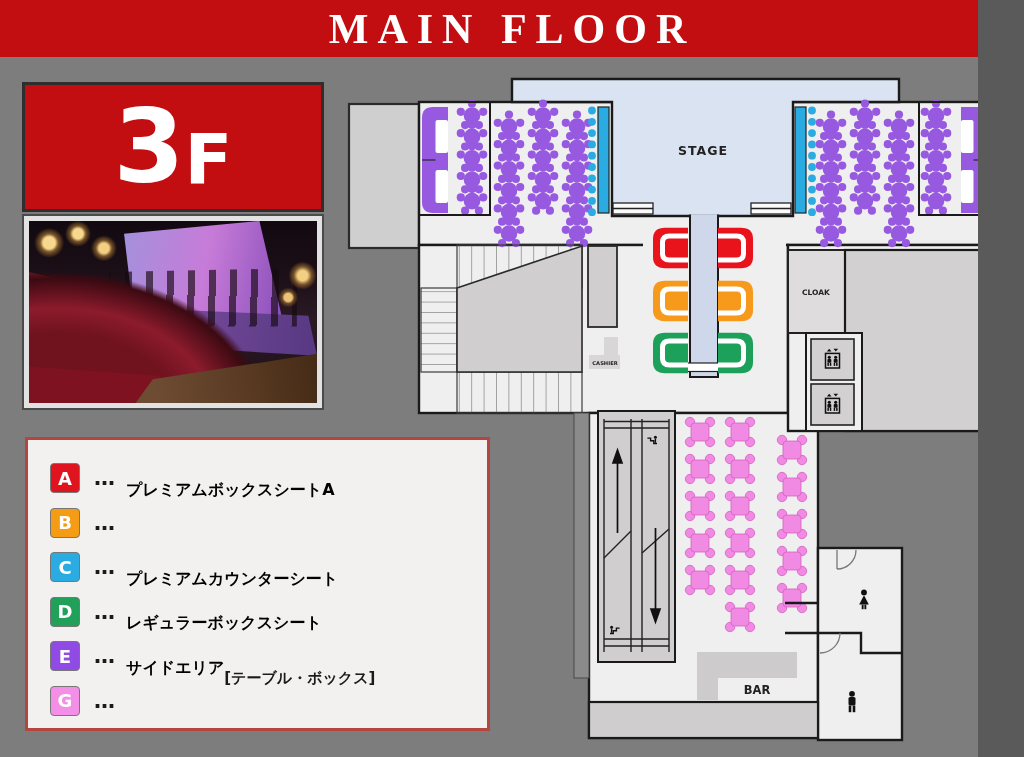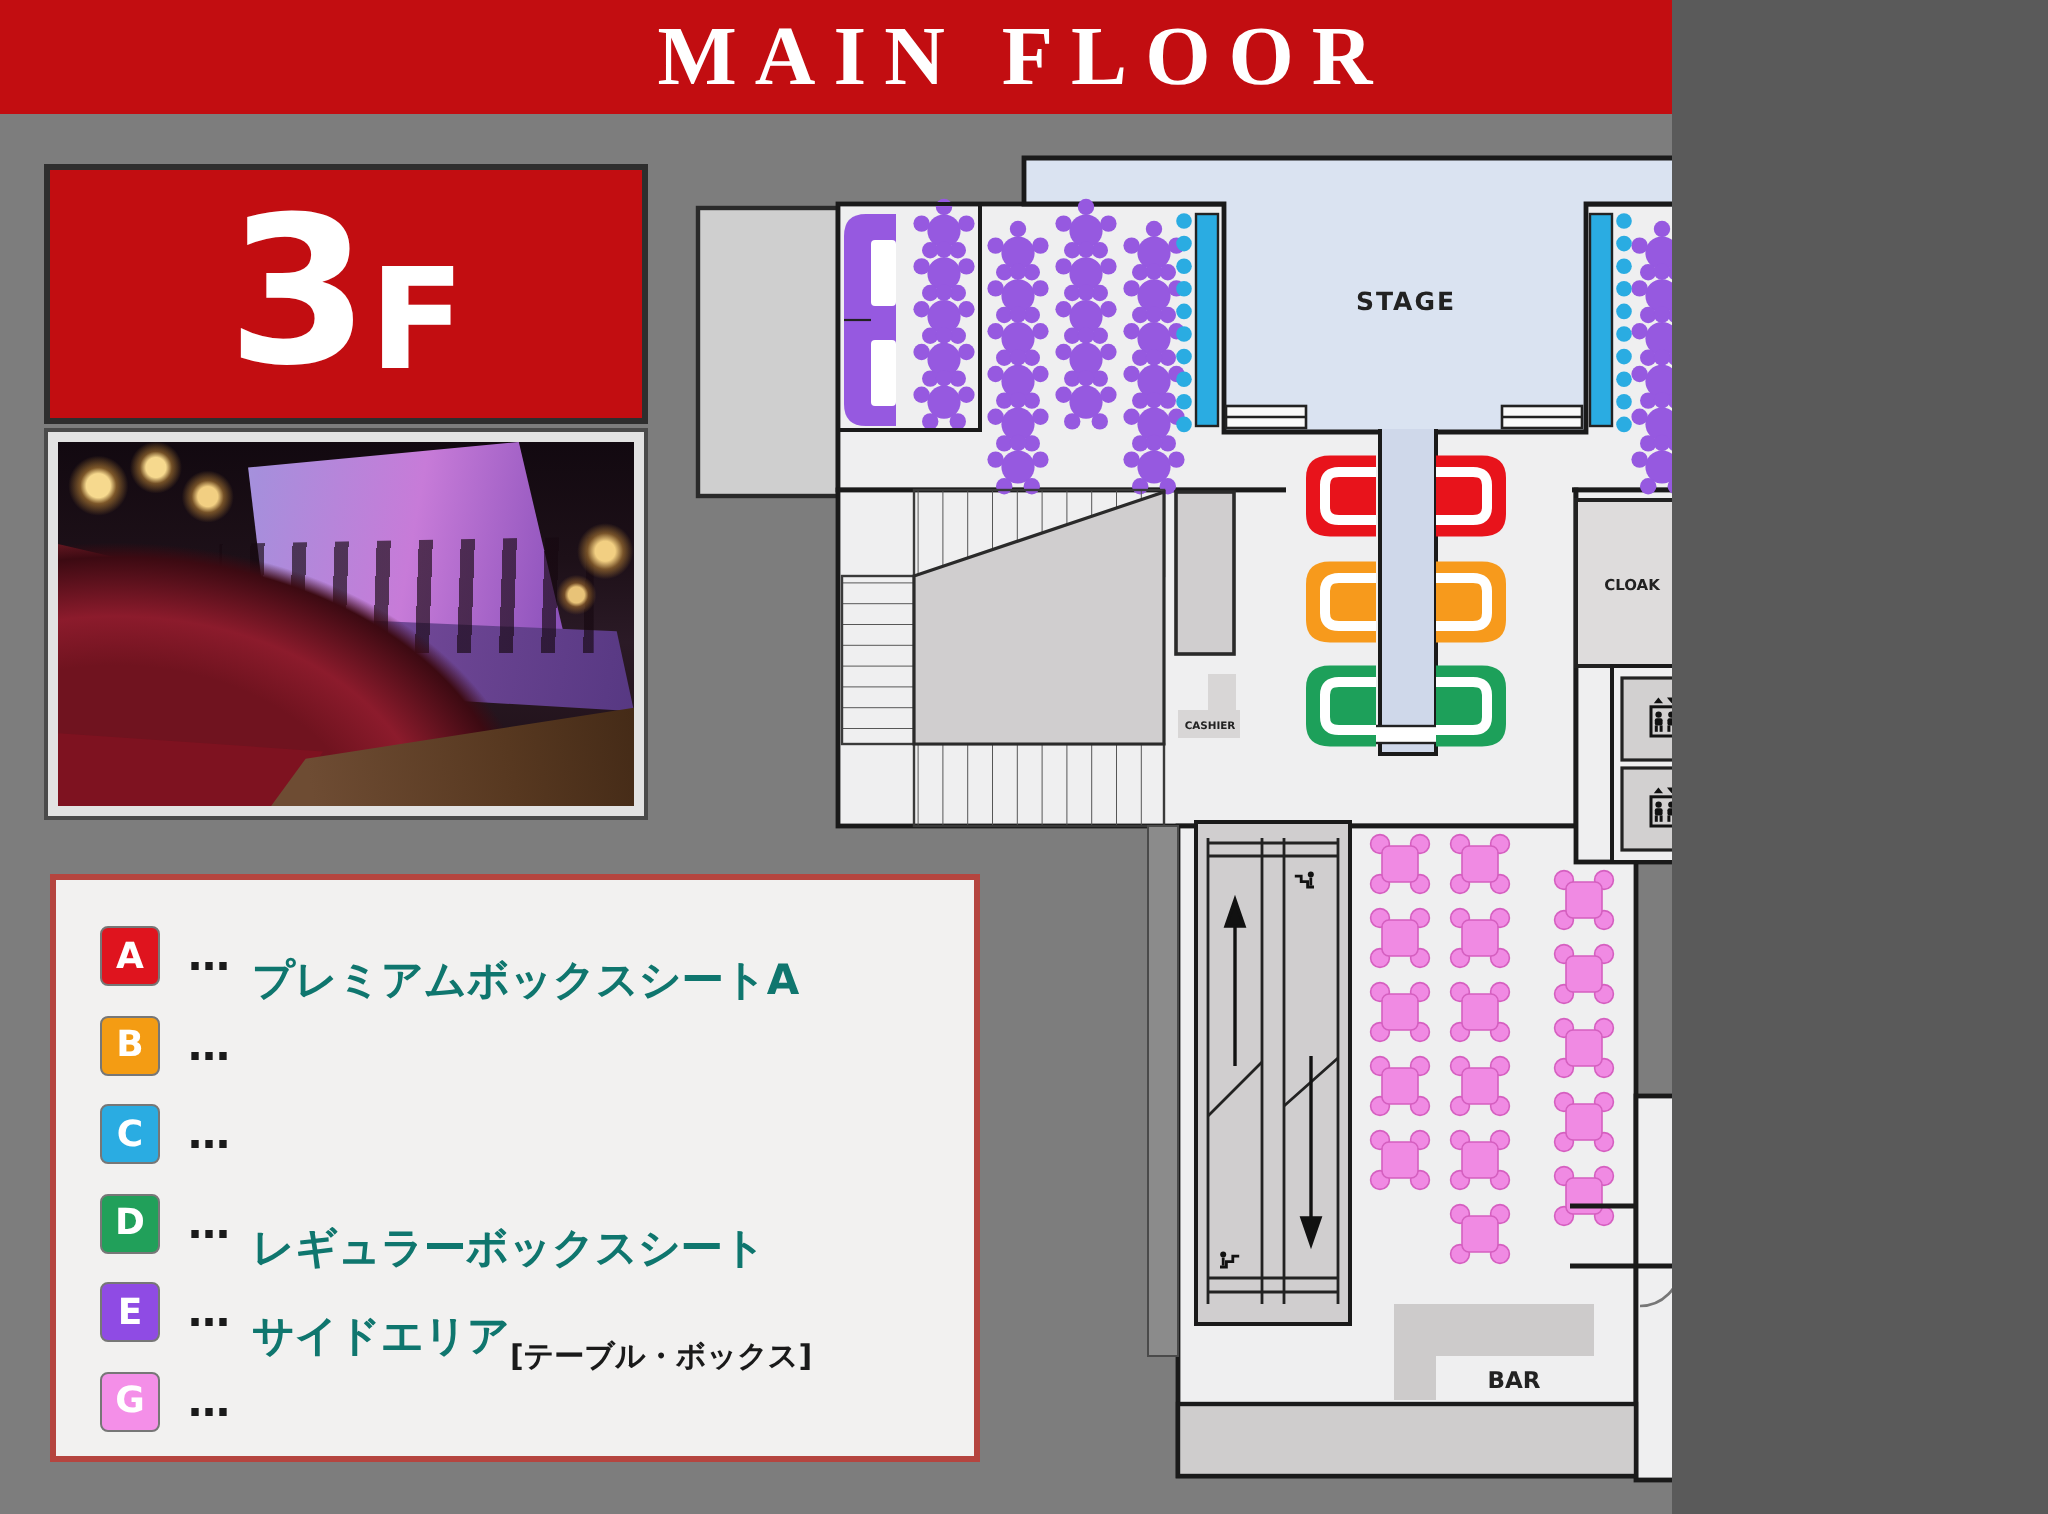--- a/index.html
+++ b/index.html
@@ -1,16 +1,16 @@
 <!DOCTYPE html>
 <html><head>
 <meta charset="utf-8">
 <style>
   html,body{margin:0;padding:0;background:#5a5a5a;}
-  #stage-root{position:relative;width:836px;height:757px;background:#7d7d7d;overflow:hidden;
+  #stage-root{position:relative;width:978px;height:757px;background:#7d7d7d;overflow:hidden;
     font-family:"DejaVu Sans","Liberation Sans",sans-serif;}
   
   .banner{position:absolute;left:0;top:0;width:1024px;height:57px;background:#c20d11;
     display:flex;align-items:center;justify-content:center;}
   .banner-title{color:#fff;font-family:"Liberation Serif","DejaVu Serif",serif;font-weight:700;
     font-size:42px;letter-spacing:9px;line-height:1;}
   
   .floor-card{position:absolute;left:22px;top:82px;width:302px;height:130px;background:#c20d11;
     border:3px solid #2e2e2e;box-sizing:border-box;display:flex;align-items:center;justify-content:center;}
   .floor-card .num{color:#fff;font-weight:bold;font-size:102px;line-height:1;}
@@ -41,21 +41,21 @@
   .ph-carpet{clip-path:polygon(0 80%,46% 85%,40% 100%,0 100%);background:#7e1220;}
   .ph-wood{clip-path:polygon(43% 87%,100% 73%,100% 100%,37% 100%);
     background:linear-gradient(80deg,#6e4c33 0 40%,#573820 72%,#3e2614 100%);}
   
   .legend-card{position:absolute;left:25px;top:437px;width:465px;height:294px;background:#f2f1f0;
     border:3px solid #b5453f;box-sizing:border-box;padding:16px 0 0 22px;}
   .legend-row{display:flex;align-items:center;height:44.5px;}
   .swatch{width:30px;height:30px;border-radius:4px;border:1px solid #777;box-sizing:border-box;
     display:flex;align-items:center;justify-content:center;color:#fff;font-weight:bold;font-size:18px;flex:0 0 30px;}
   .dots{margin:0 10px 0 14px;font-weight:bold;color:#1a1a1a;font-size:21px;letter-spacing:1px;}
-  .ltext{font-weight:bold;color:#0f766e;font-size:21px;white-space:nowrap;margin-top:24px;}
+  .ltext{font-weight:bold;color:#000000;font-size:16px;white-space:nowrap;margin-top:24px;}
   .lsub{font-weight:bold;color:#1a1a1a;font-size:15px;margin-top:44px;}
   
   .map-svg{position:absolute;left:0;top:0;}
   .mtext{font-family:"DejaVu Sans","Liberation Sans",sans-serif;font-weight:bold;fill:#222;}
 </style>
 </head>
 <body>
 
 <div id="stage-root">
 
@@ -88,20 +88,21 @@
       <span class="dots">…</span>
       <span class="ltext">プレミアムボックスシートA</span>
     </div>
     <div class="legend-row">
       <span class="swatch" style="background: rgb(244, 156, 19);">B</span>
       <span class="dots">…</span>
     </div>
     <div class="legend-row">
       <span class="swatch" style="background: rgb(42, 172, 226);">C</span>
       <span class="dots">…</span>
+      <span class="ltext">プレミアムカウンターシート</span>
     </div>
     <div class="legend-row">
       <span class="swatch" style="background: rgb(33, 160, 90);">D</span>
       <span class="dots">…</span>
       <span class="ltext">レギュラーボックスシート</span>
     </div>
     <div class="legend-row">
       <span class="swatch" style="background: rgb(143, 75, 228);">E</span>
       <span class="dots">…</span>
       <span class="ltext">サイドエリア</span>

